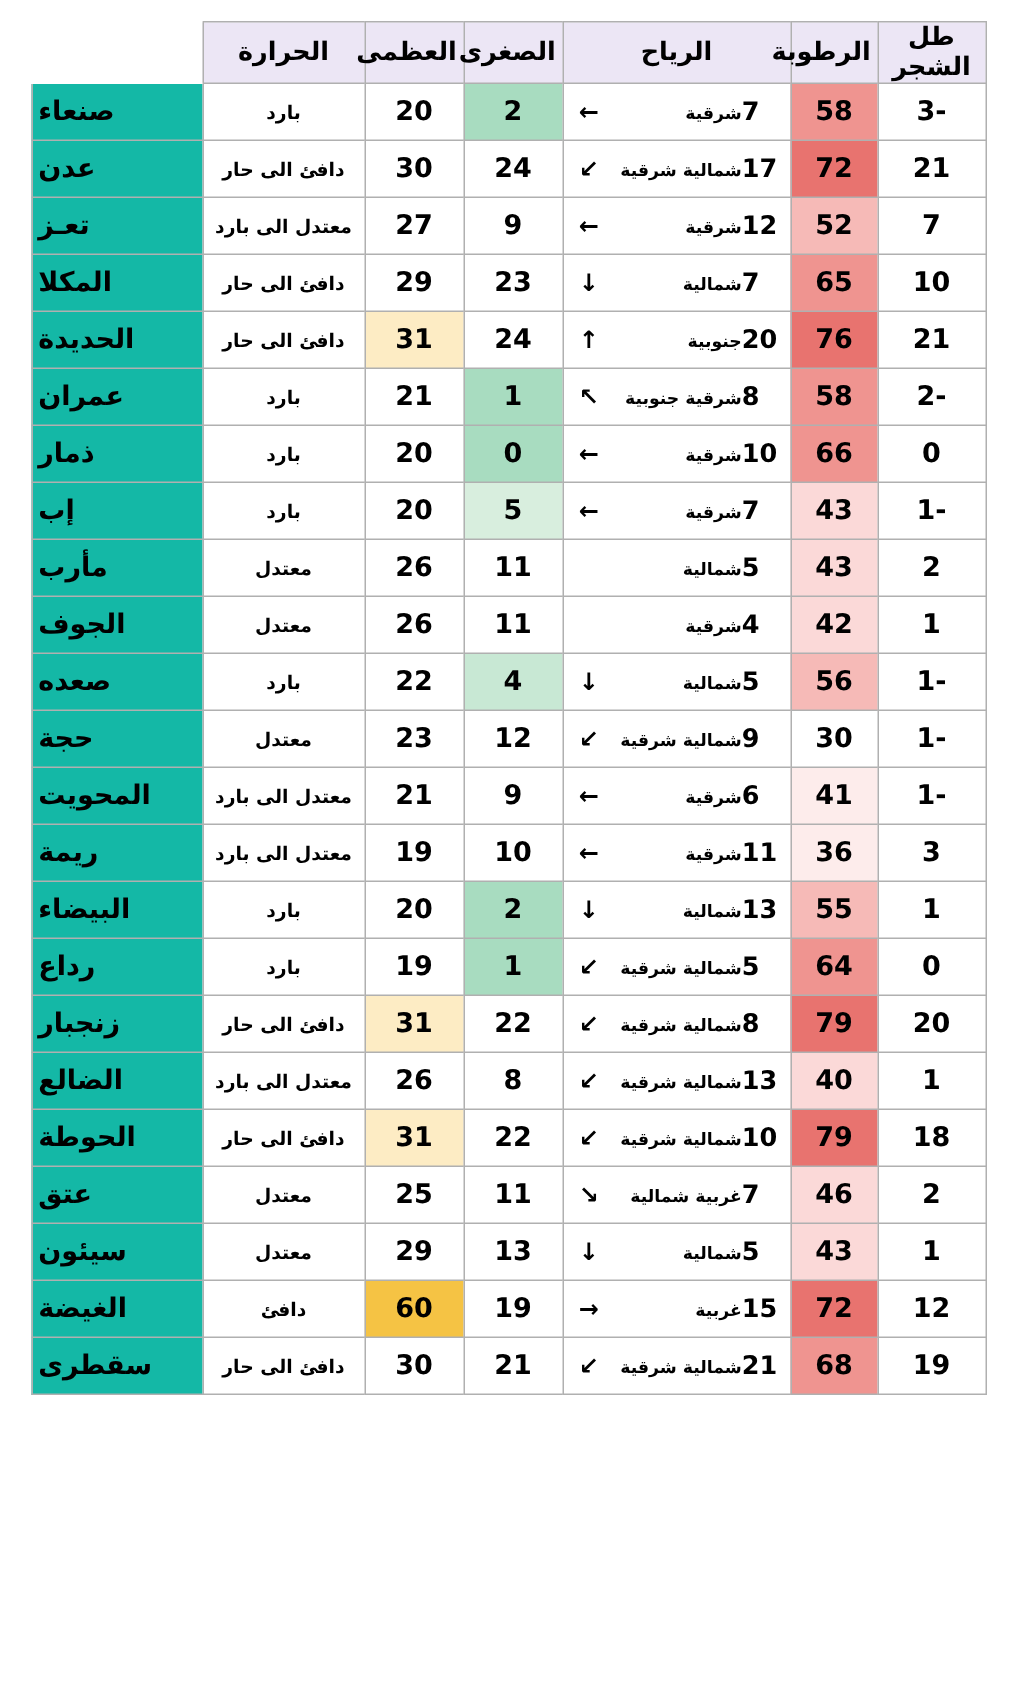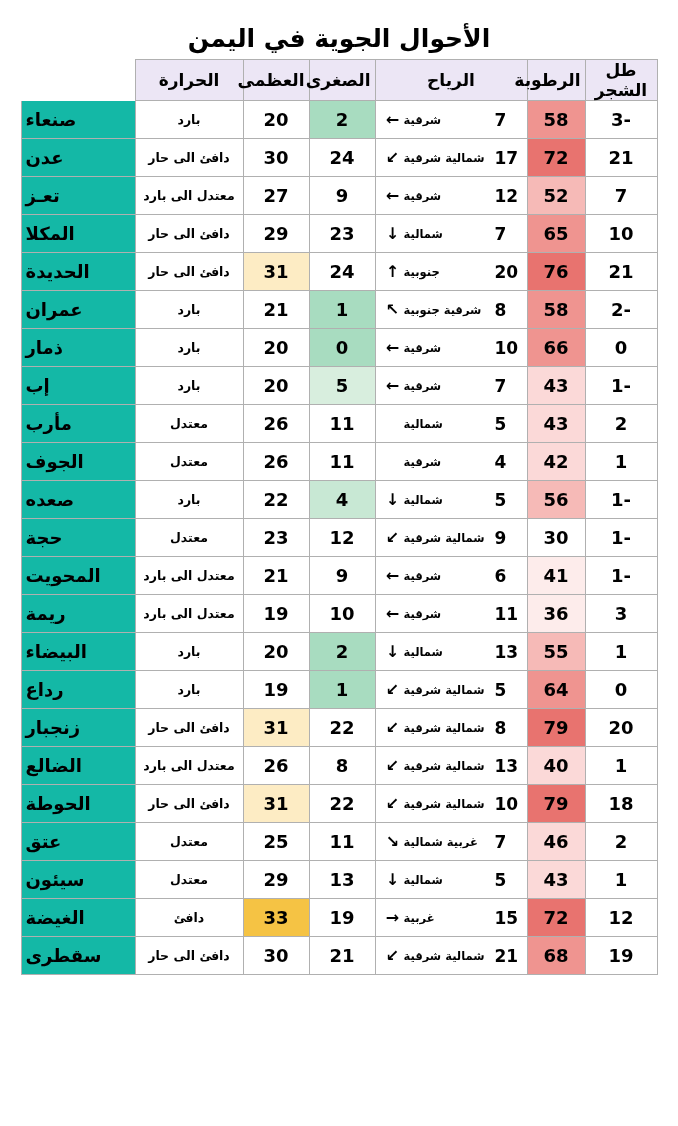--- a/index.html
+++ b/index.html
@@ -105,21 +105,21 @@
     font-size: 16px;
     line-height: 1;
     width: 22px;
     text-align: center;
     display: inline-block;
   }
   .wind-dir {
     font-size: 11.5px;
     font-weight: bold;
     flex: 1;
-    text-align: left;
+    text-align: right;
     white-space: nowrap;
   }
   .wind-spd {
     font-size: 17px;
     font-weight: bold;
     width: 26px;
     text-align: left;
     direction: ltr;
   }
   .footer {
@@ -128,21 +128,20 @@
     font-weight: bold;
     text-align: left;
     padding-left: 4px;
     color: #000;
   }
 </style>
 </head>
 <body>
 
 <div class="page">
-  <div class="title">الأحوال الجوية في اليمن</div>
 
   <table>
     <colgroup>
       <col class="c-dew">
       <col class="c-hum">
       <col class="c-wind">
       <col class="c-min">
       <col class="c-max">
       <col class="c-desc">
       <col class="c-city">
@@ -478,21 +477,21 @@
           <td class="dew num">12</td>
           <td class="hum num" style="background: rgb(232, 115, 111);">72</td>
           <td class="wind">
             <div class="wind-row">
               <span class="wind-spd">15</span>
               <span class="wind-dir">غربية</span>
               <span class="wind-arrow">→</span>
             </div>
           </td>
           <td class="num" style="background: rgb(255, 255, 255);">19</td>
-          <td class="num" style="background: rgb(245, 195, 68);">33</td>
+          <td class="num" style="background: rgb(245, 195, 68);">60</td>
           <td class="desc">دافئ</td>
           <td class="city">الغيضة</td>
         </tr>
         <tr>
           <td class="dew num">19</td>
           <td class="hum num" style="background: rgb(239, 148, 144);">68</td>
           <td class="wind">
             <div class="wind-row">
               <span class="wind-spd">21</span>
               <span class="wind-dir">شمالية شرقية</span>

